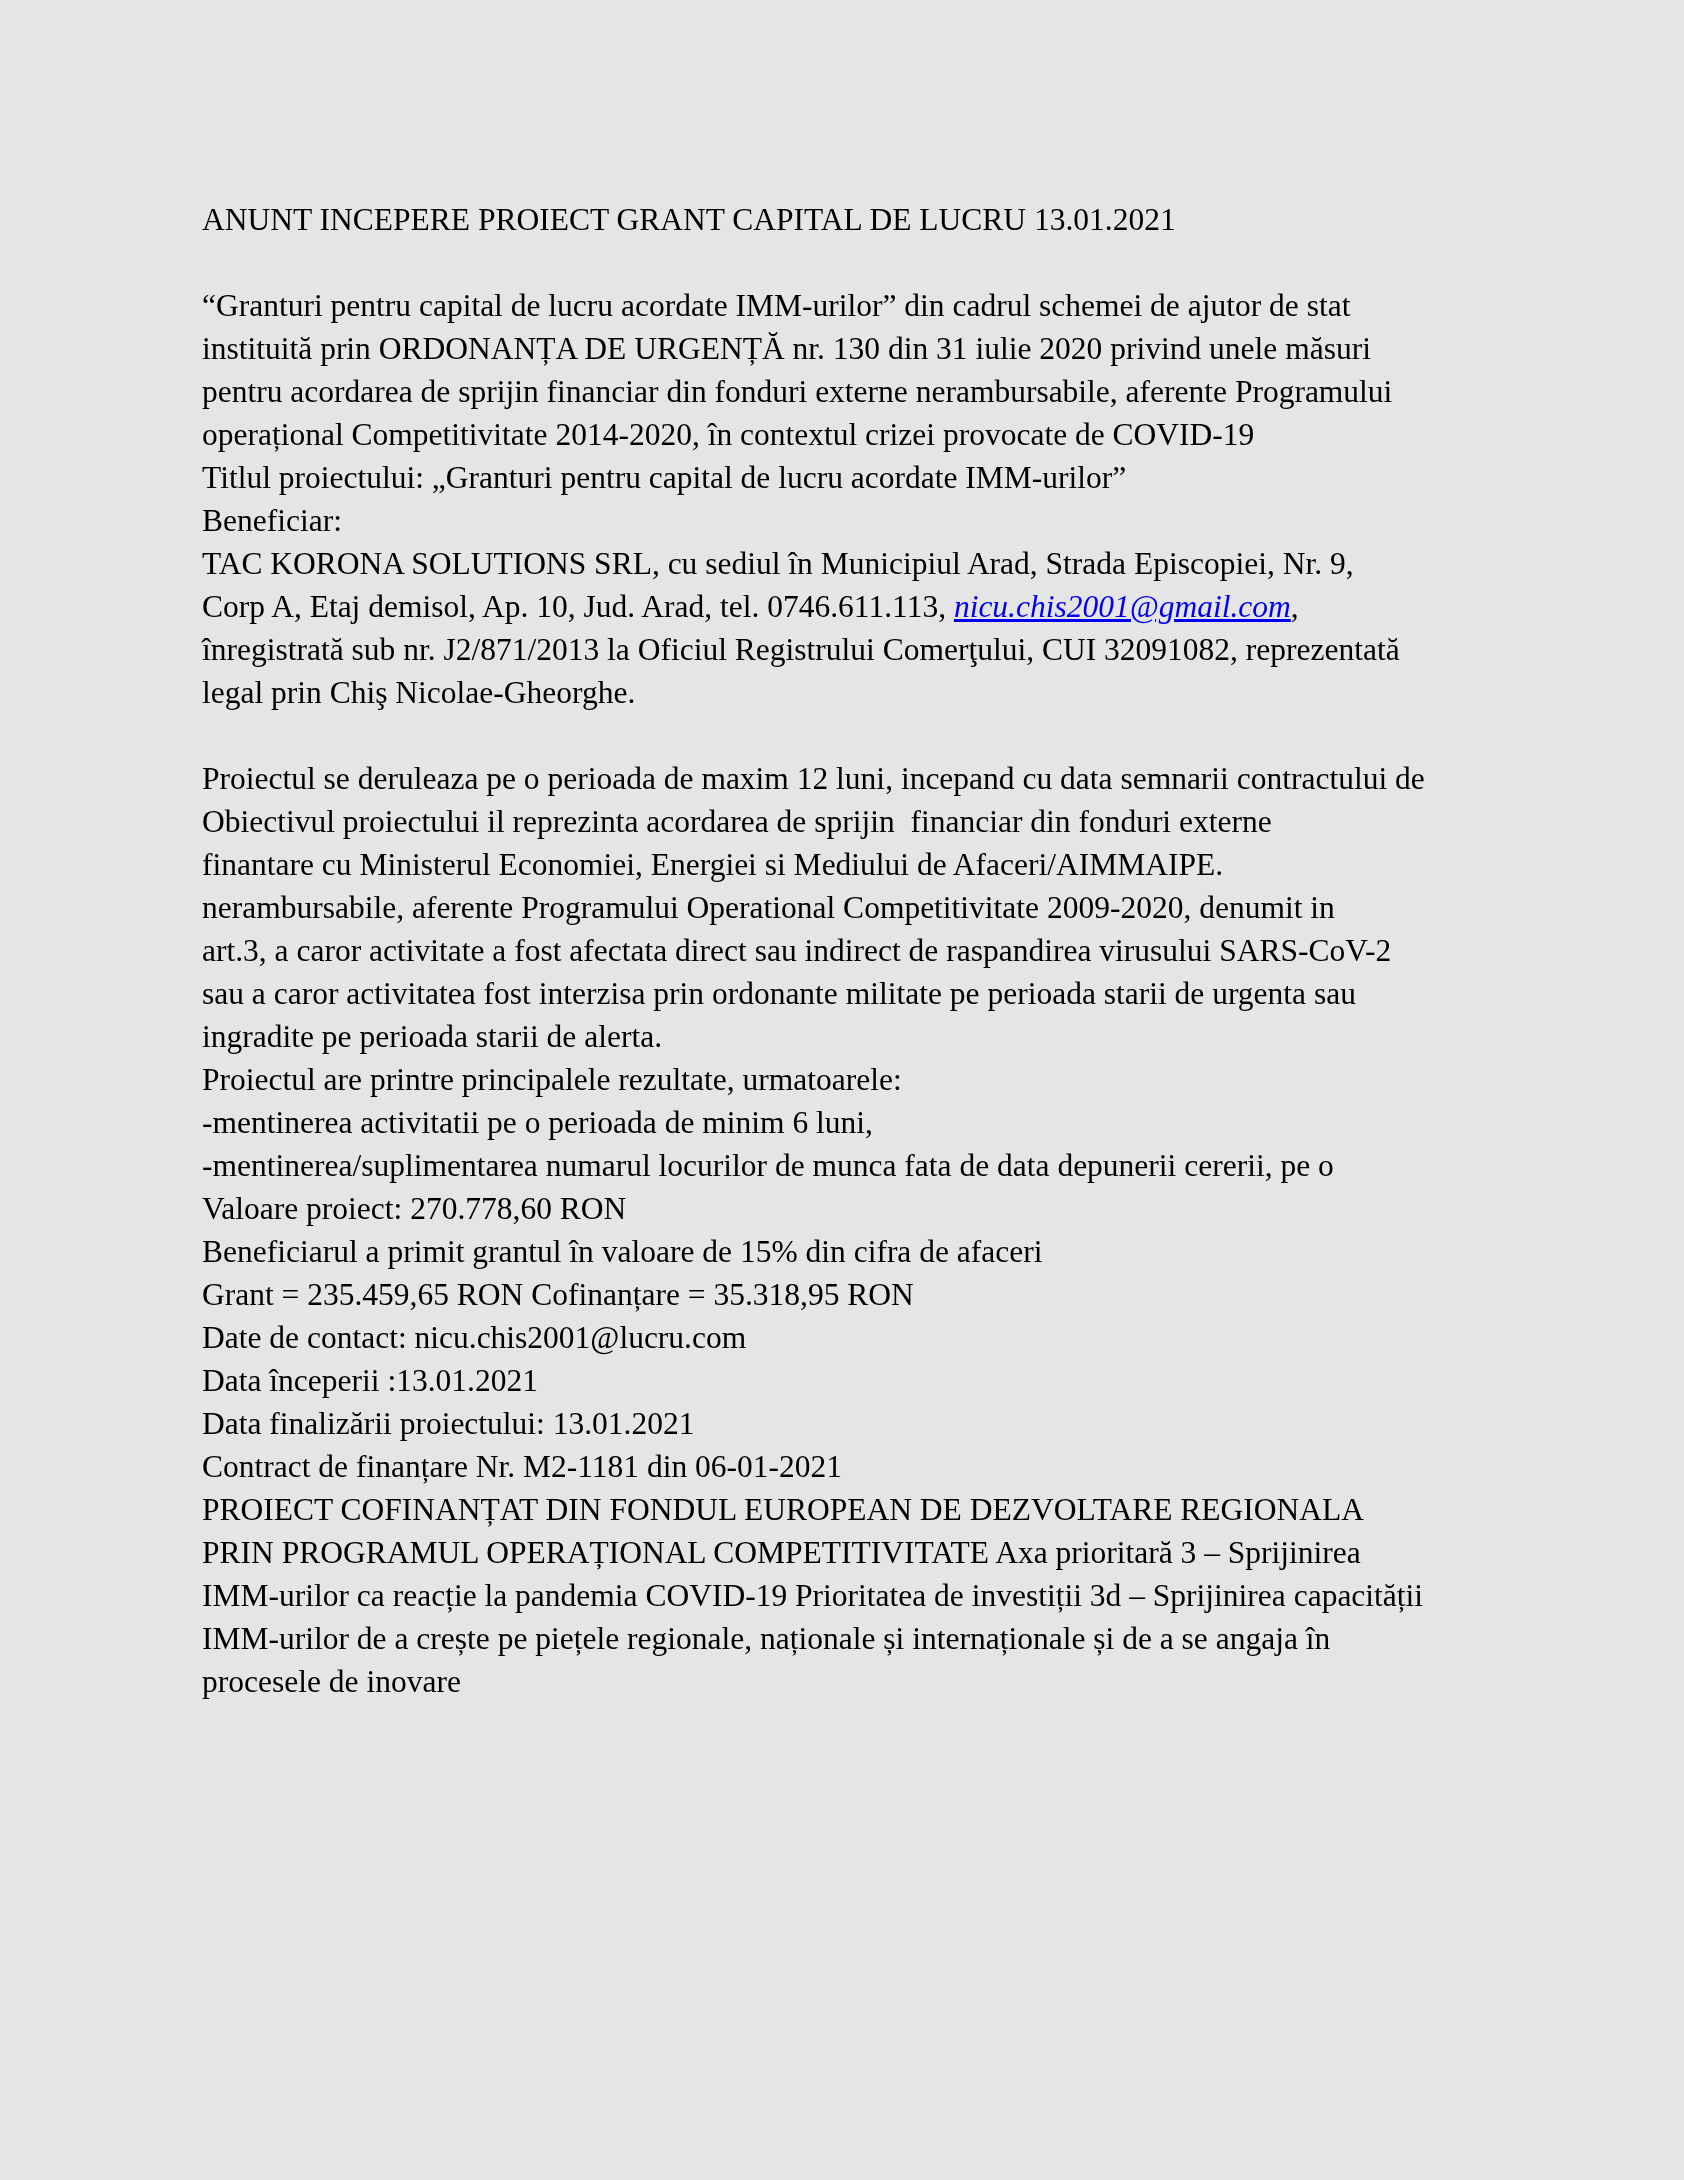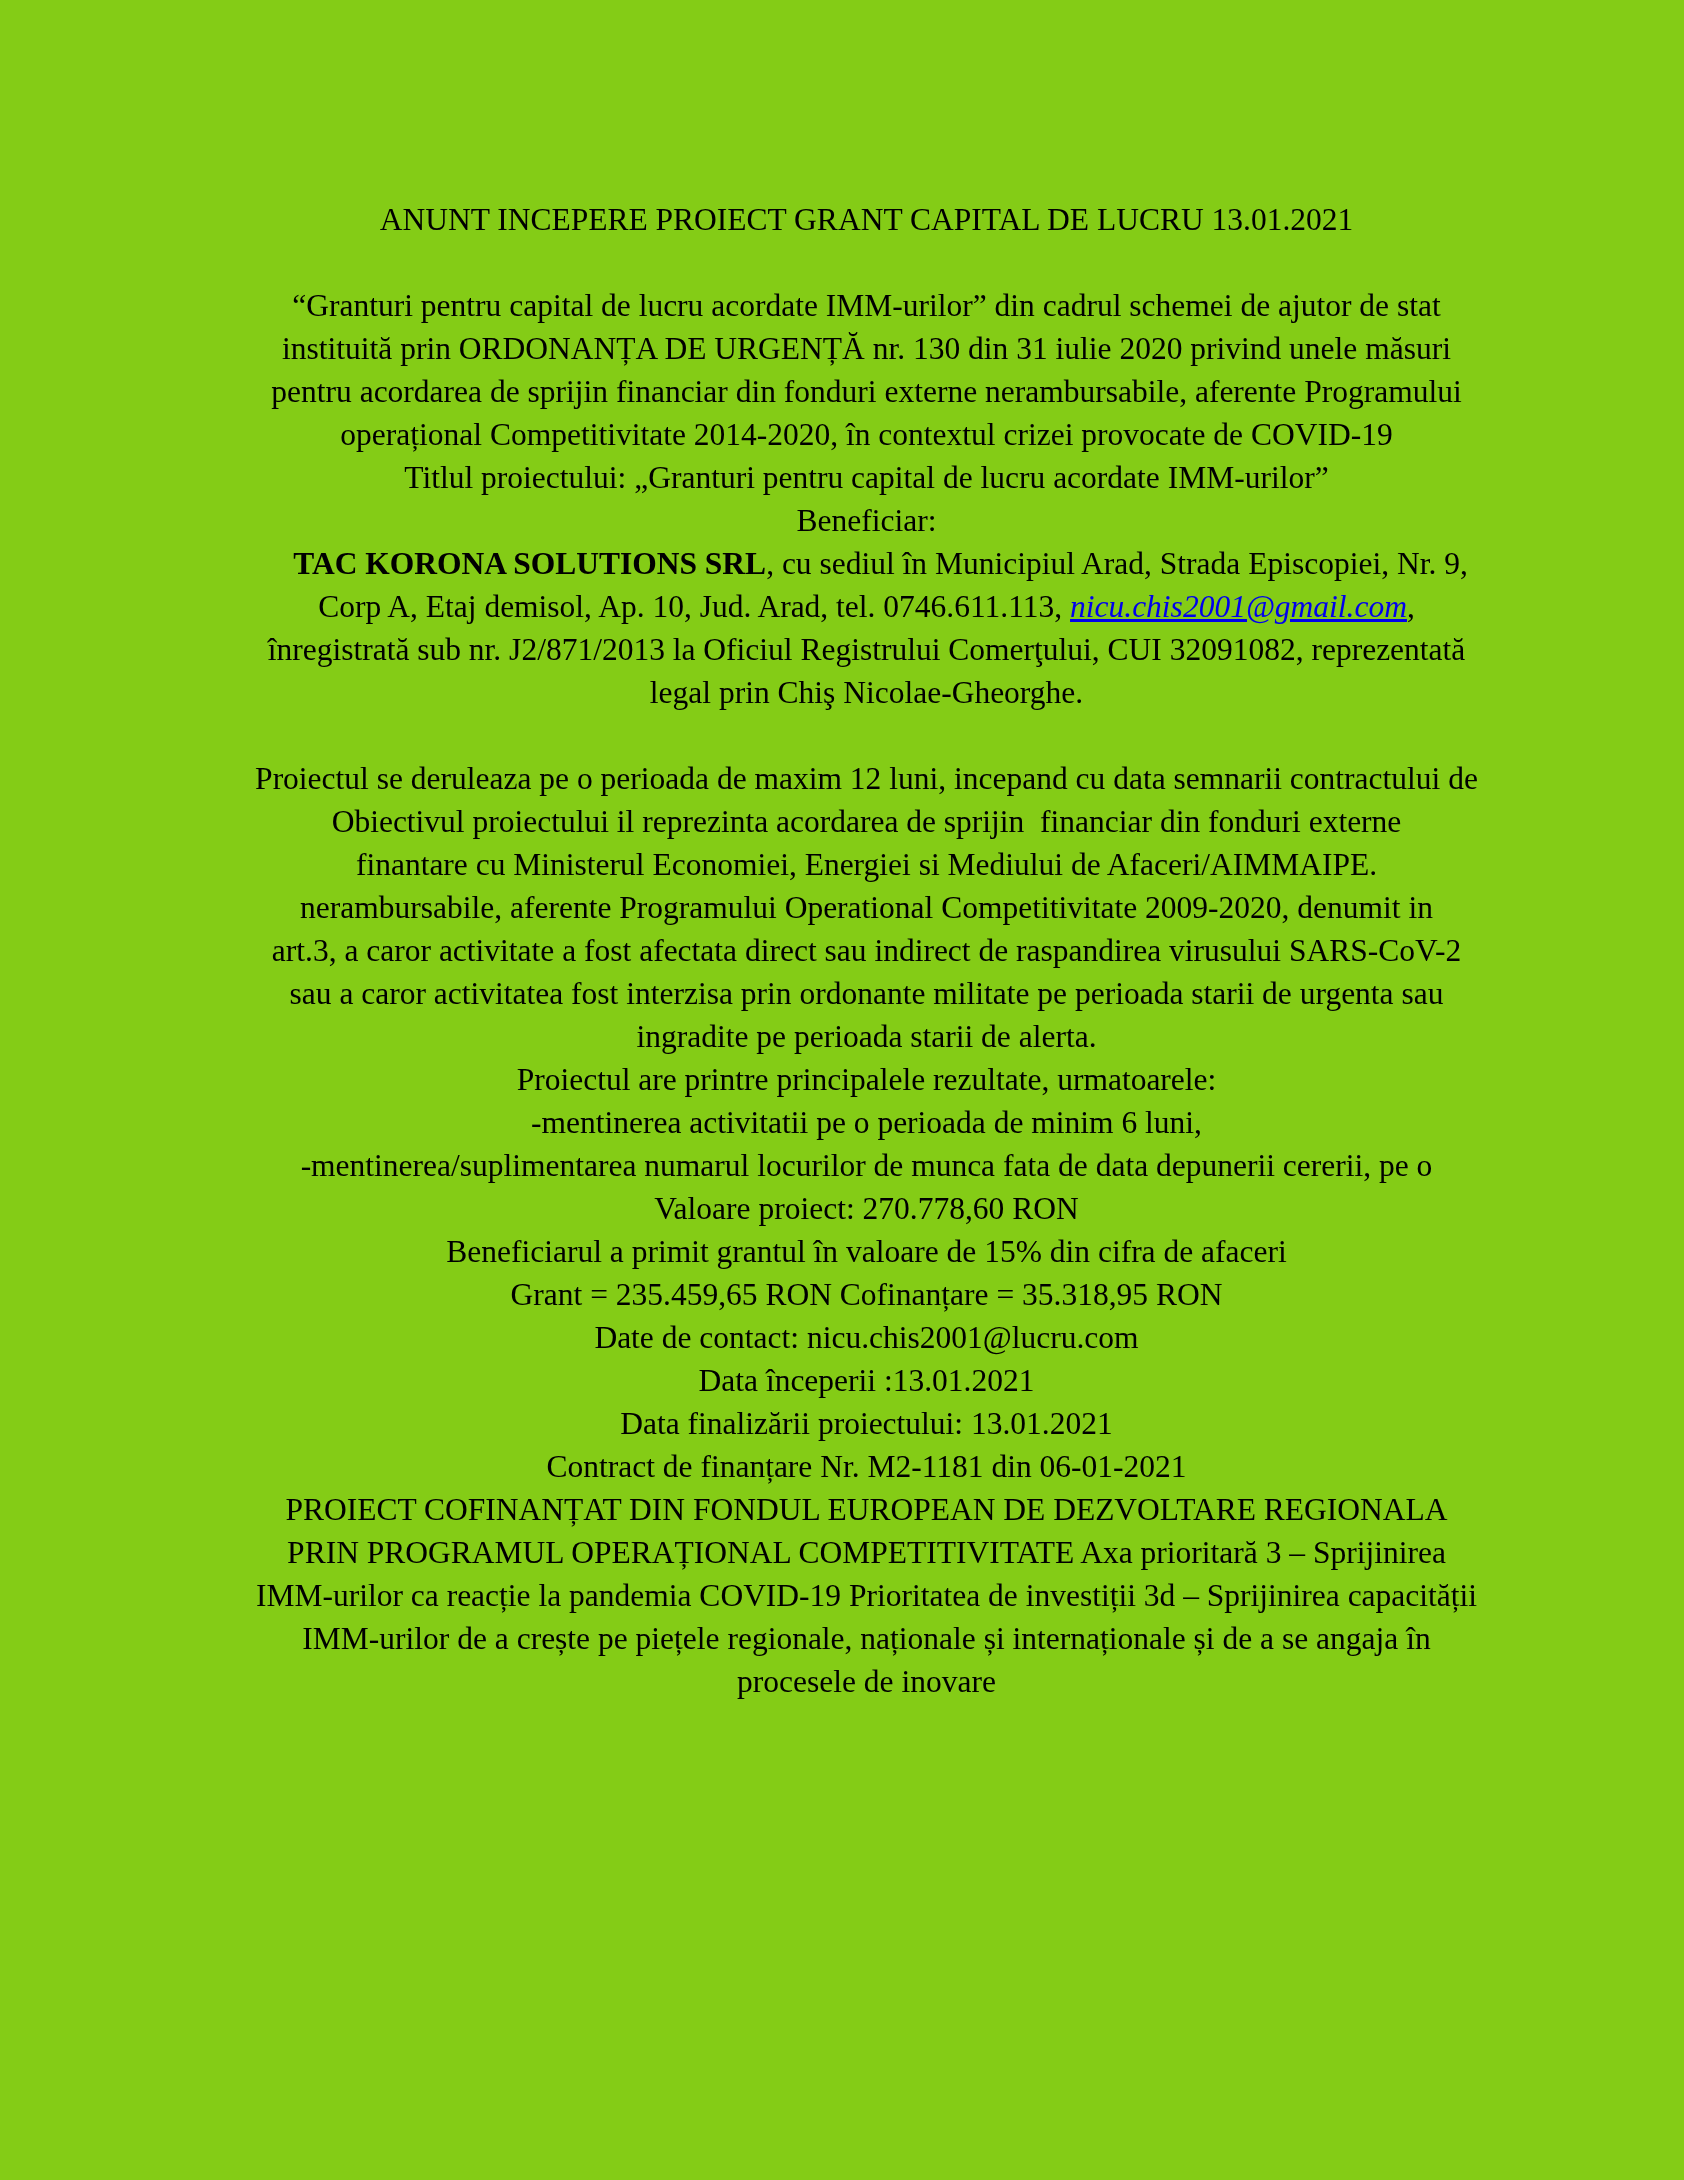--- a/index.html
+++ b/index.html
@@ -10,43 +10,41 @@
   body {
     width: 1685px;
     height: 2181px;
     position: relative;
     font-family: "Liberation Serif", "DejaVu Serif", serif;
     color: #000000;
   }
   .page {
     position: absolute;
     inset: 0;
-    background: #84cc16;
+    background: #e5e5e5;
     overflow: hidden;
-    text-align: center;
   }
   .doc {
     position: absolute;
     left: 202px;
     top: 198px;
     width: 1329px;
   }
   .line {
     font-size: 31.5px;
     line-height: 43px;
     min-height: 43px;
     white-space: pre;
     color: #000000;
   }
   .line.blank {
     height: 43px;
   }
   .bold {
-    font-weight: bold;
-    margin-left: 28px;
+    font-weight: normal;
   }
   a.email-link {
     color: var(--link-color, #0000EE);
     text-decoration: underline;
     cursor: pointer;
     font-style: italic;
   }
 </style>
 </head>
 <body style="background: rgb(255, 255, 255);">

